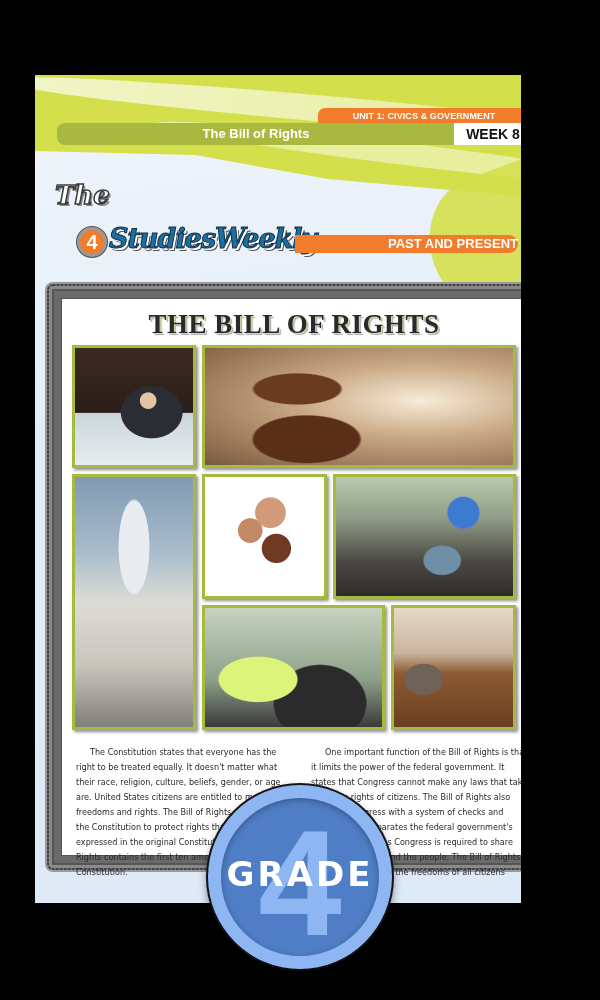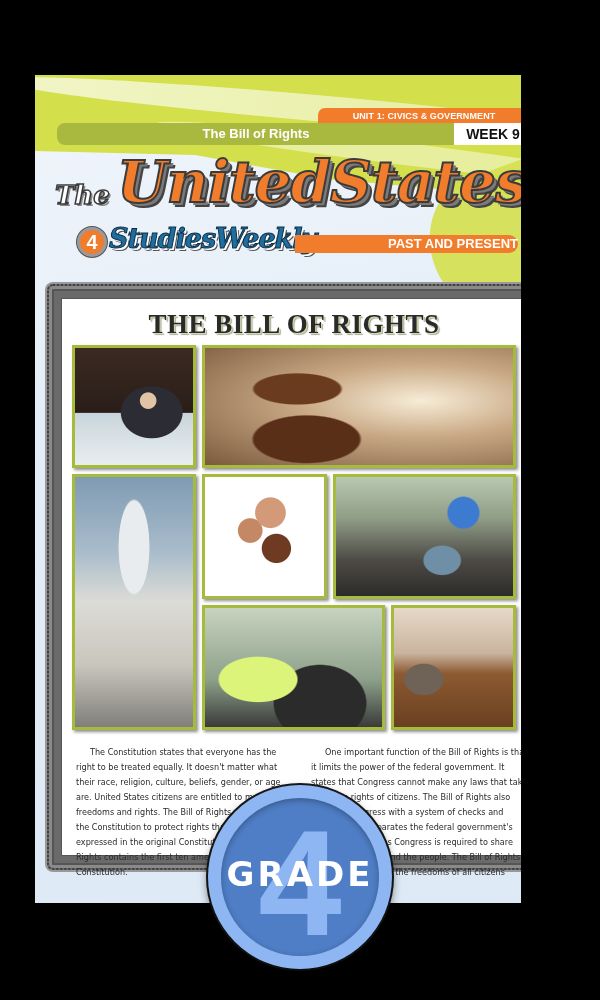--- a/index.html
+++ b/index.html
@@ -175,23 +175,22 @@
 <body>
 
 <div class="page">
   <div class="swoosh-top"></div>
   <div class="swoosh-band"></div>
   <div class="swoosh-band2"></div>
   <div class="swoosh-right"></div>
 
   <div class="unit-tab">UNIT 1: CIVICS &amp; GOVERNMENT</div>
   <div class="topic-bar">The Bill of Rights</div>
-  <div class="week-box">WEEK 9</div>
-
-  <div class="logo-main">UnitedStates</div>
+  <div class="week-box">WEEK 8</div>
+
   <div class="logo-the">The</div>
   <div class="logo-badge">4</div>
   <div class="logo-sw">StudiesWeekly</div>
   <div class="past-present">PAST AND PRESENT</div>
 
   <div class="frame">
     <div class="frame-inner">
       <div class="doc-title">THE BILL OF RIGHTS</div>
 
       <div class="photo p-girl">

